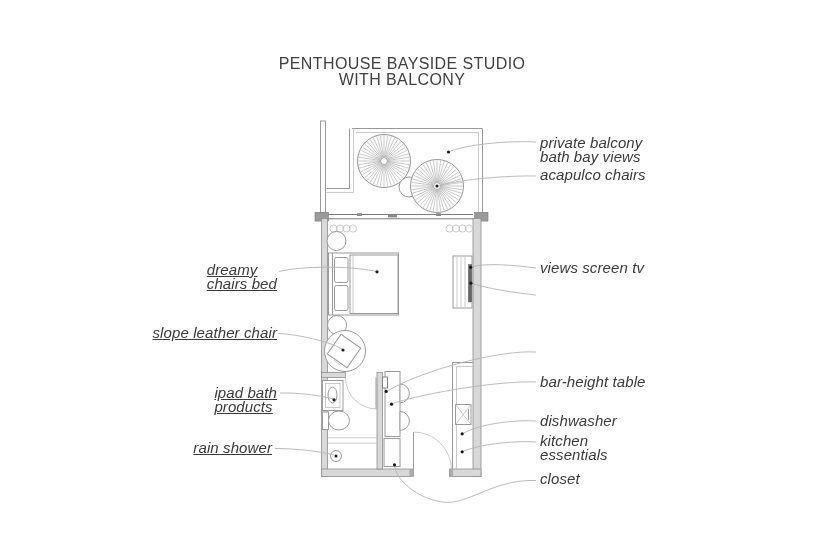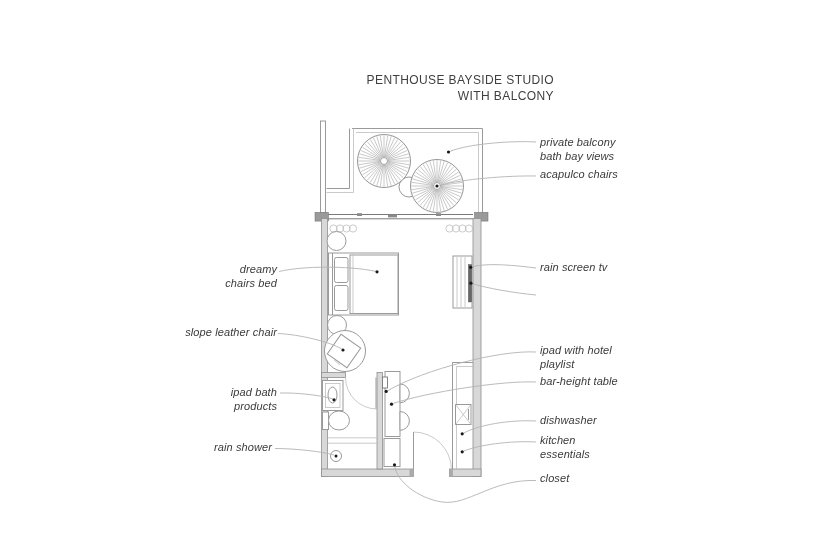--- a/index.html
+++ b/index.html
@@ -1,24 +1,24 @@
 <!DOCTYPE html>
 <html style="--background: #ffffff; --wall-fill: #d8d8d8; --wall-stroke: #8f8f8f; --furniture-line: #9a9a9a; --light-line: #bdbdbd; --leader-line: #b3b3b3; --tv-fill: #666666; --anchor-dot: #1a1a1a; --text: #3a3a3a; --title-text: #3f3f3f;"><head>
 <meta charset="utf-8">
 <style>
   html,body{margin:0;padding:0;background:#fff;}
   .stage{position:relative;width:820px;height:560px;background:var(--background,#fff);overflow:hidden;
          font-family:"Liberation Sans",sans-serif;}
   svg{position:absolute;left:0;top:0;}
-  .title{position:absolute;left:250px;top:72px;width:304px;text-align:right;
-         font-size:12px;line-height:16px;letter-spacing:.4px;color:var(--title-text,#3f3f3f);}
-  .lbl{position:absolute;font-style:italic;font-size:11px;line-height:13.5px;
+  .title{position:absolute;left:250px;top:56px;width:304px;text-align:center;
+         font-size:16px;line-height:16px;letter-spacing:.4px;color:var(--title-text,#3f3f3f);}
+  .lbl{position:absolute;font-style:italic;font-size:15px;line-height:13.5px;
        color:var(--text,#3a3a3a);white-space:nowrap;letter-spacing:.1px;}
   .lbl span{display:block;}
-  .lbl.right-side{text-align:right;}
+  .lbl.right-side{text-decoration:underline;}
   
   .wall{fill:var(--wall-fill,#d8d8d8);stroke:var(--wall-stroke,#8f8f8f);stroke-width:.8;}
   .ln{fill:none;stroke:var(--furniture-line,#9a9a9a);stroke-width:1;}
   .lnw{fill:#fff;stroke:var(--furniture-line,#9a9a9a);stroke-width:1;}
   .thin{fill:none;stroke:var(--light-line,#bdbdbd);stroke-width:.8;}
   .leader{fill:none;stroke:var(--leader-line,#b3b3b3);stroke-width:.9;}
   .dot{fill:var(--anchor-dot,#1a1a1a);}
   .dark{fill:var(--tv-fill,#666666);stroke:#555;stroke-width:.4;}
   .post{fill:#9a9a9a;stroke:#6e6e6e;stroke-width:.5;}
   .tick{fill:#8a8a8a;}
@@ -195,25 +195,21 @@
   </svg>
 
   <div class="lbl" style="left:540px;top:136px">
     <span>private balcony</span>
     <span>bath bay views</span>
   </div>
   <div class="lbl" style="left:540px;top:168px">
     <span>acapulco chairs</span>
   </div>
   <div class="lbl" style="left:540px;top:261px">
-    <span>rain screen tv</span>
-  </div>
-  <div class="lbl" style="left:540px;top:344px">
-    <span>ipad with hotel</span>
-    <span>playlist</span>
+    <span>views screen tv</span>
   </div>
   <div class="lbl" style="left:540px;top:375px">
     <span>bar-height table</span>
   </div>
   <div class="lbl" style="left:540px;top:414px">
     <span>dishwasher</span>
   </div>
   <div class="lbl" style="left:540px;top:434px">
     <span>kitchen</span>
     <span>essentials</span>

